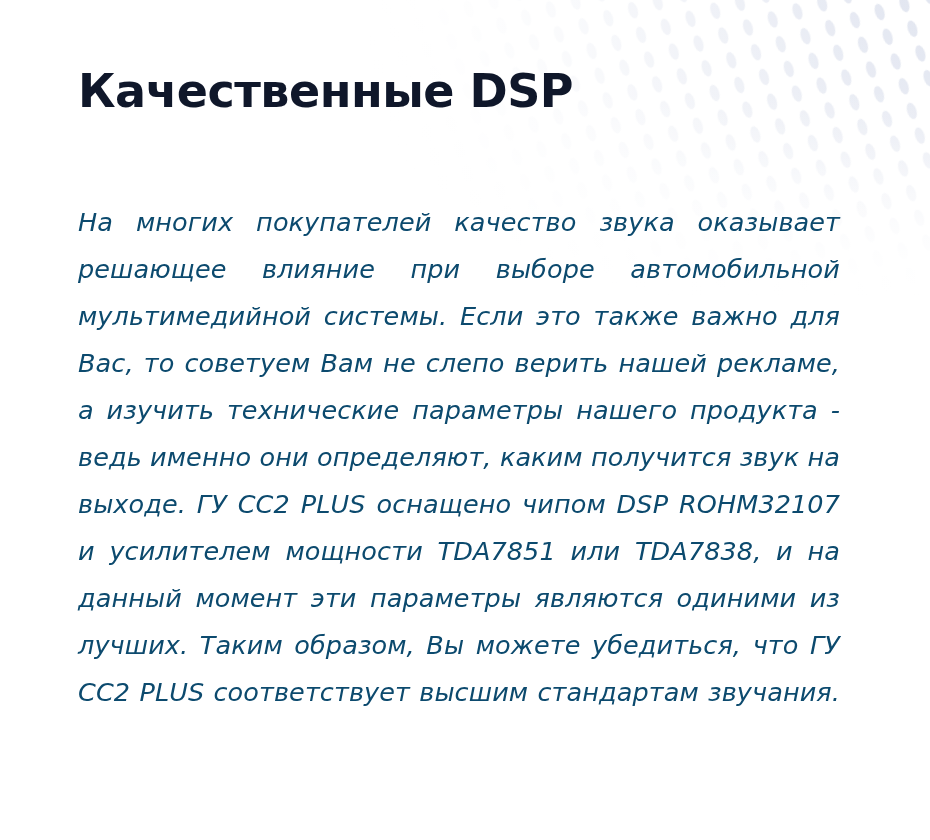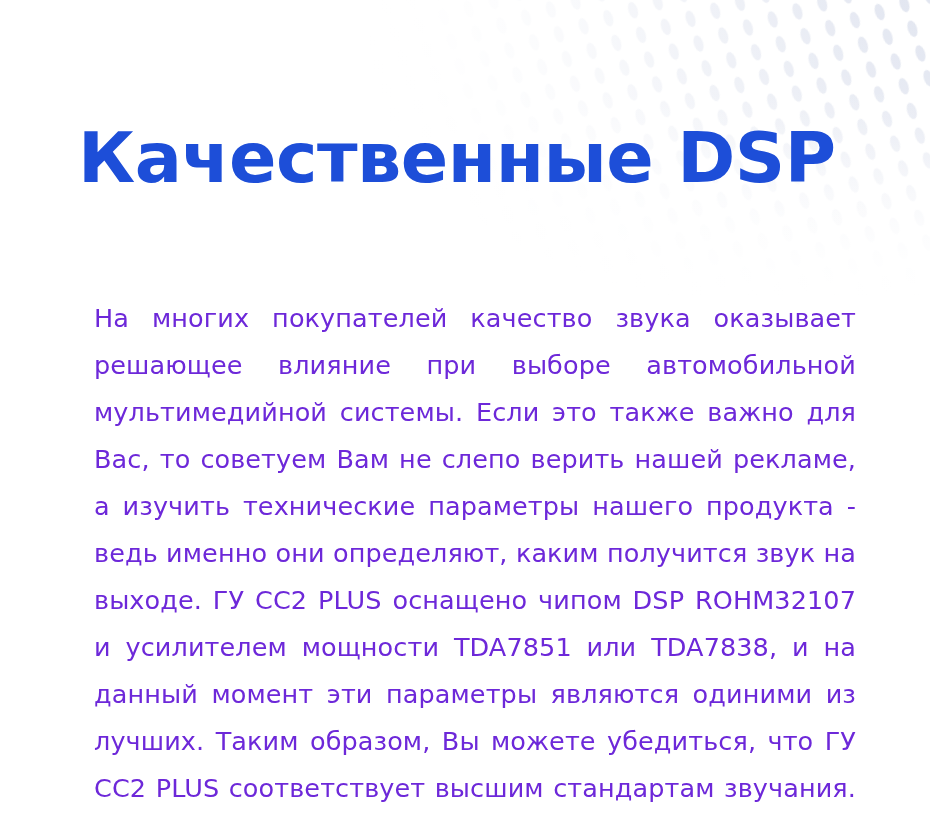--- a/index.html
+++ b/index.html
@@ -53,40 +53,41 @@
 
   .content {
     position: absolute;
     left: 78px;
     top: 0;
     width: 790px;
   }
 
   .heading {
     margin: 0;
-    padding-top: 120px;
-    font-size: 70px;
+    padding-top: 66px;
+    font-size: 46px;
     line-height: 1.1;
     font-weight: 700;
     letter-spacing: -0.5px;
-    color: #1d4ed8;
+    color: #0f172a;
     white-space: nowrap;
   }
 
   .body-copy {
-    margin: 16px;
+    margin: 0;
     padding-top: 82px;
     width: 762px;
     font-size: 25.5px;
     line-height: 47px;
-    color: #6d28d9;
+    color: #0c4a6e;
     text-align: justify;
     text-justify: inter-word;
     font-weight: 400;
     letter-spacing: 0.1px;
+    font-style: italic;
   }
   
   .body-copy::after {
     content: "";
     display: inline-block;
     width: 100%;
   }
 </style>
 </head>
 <body>

